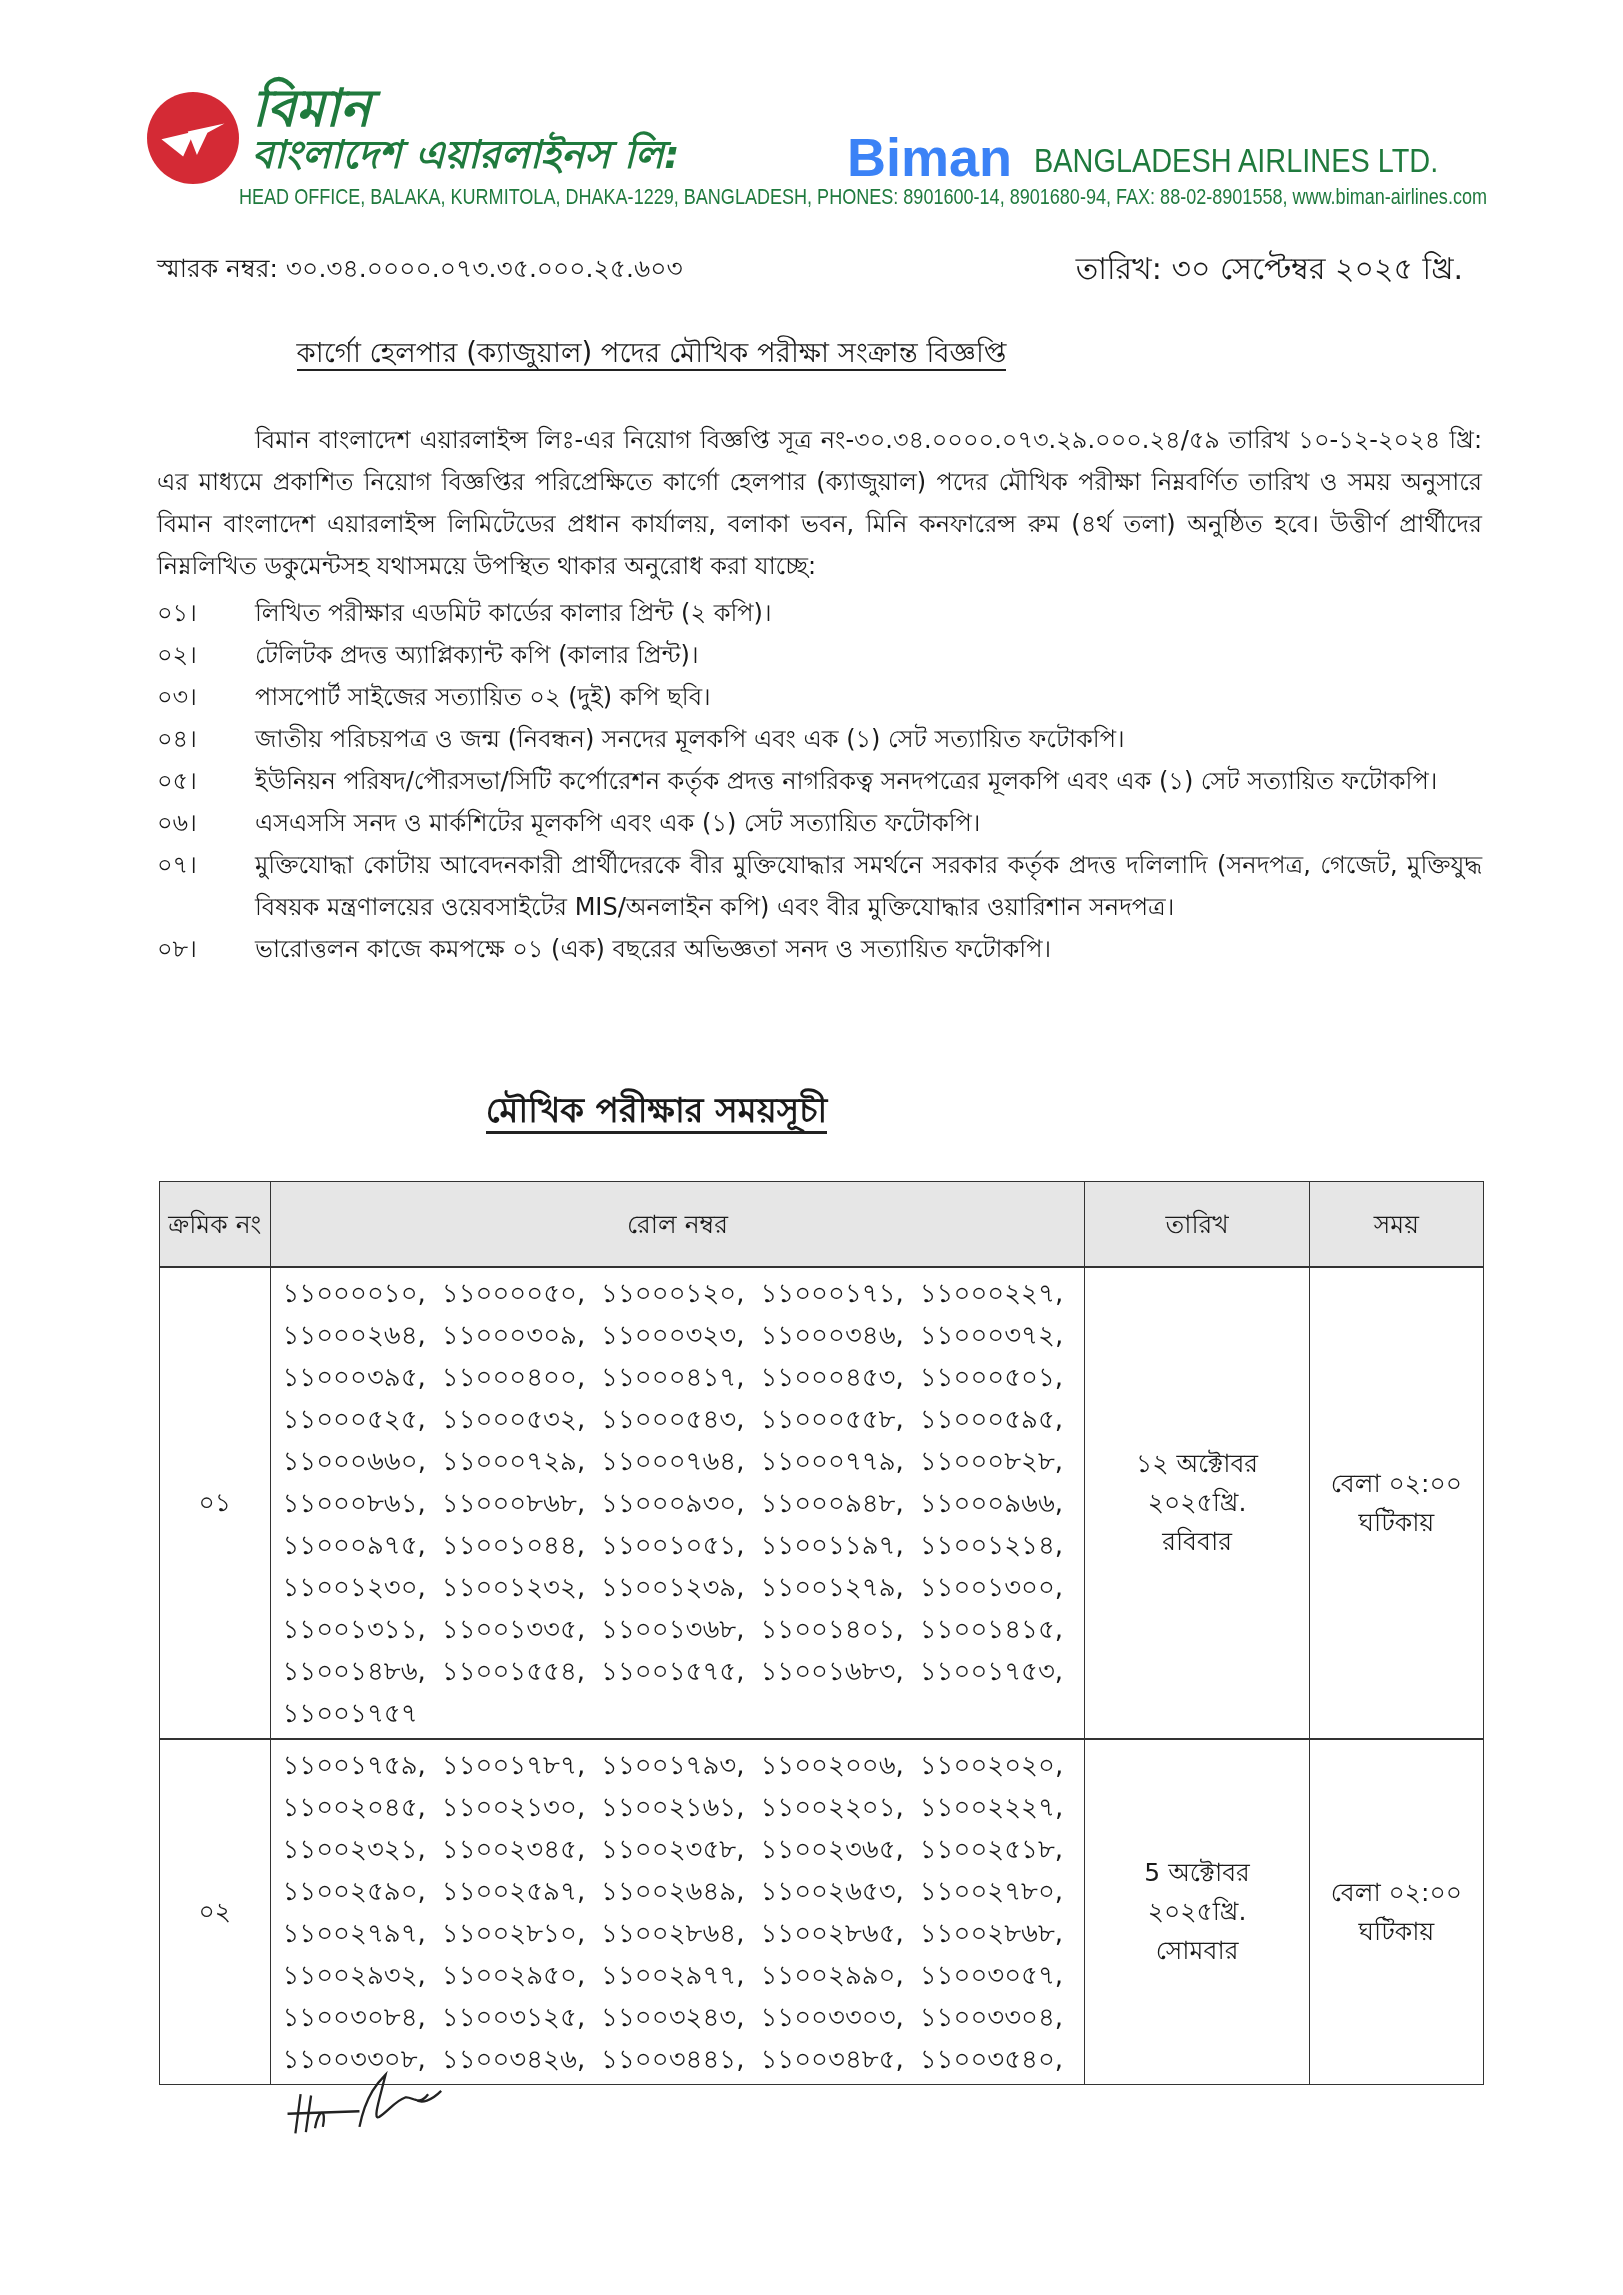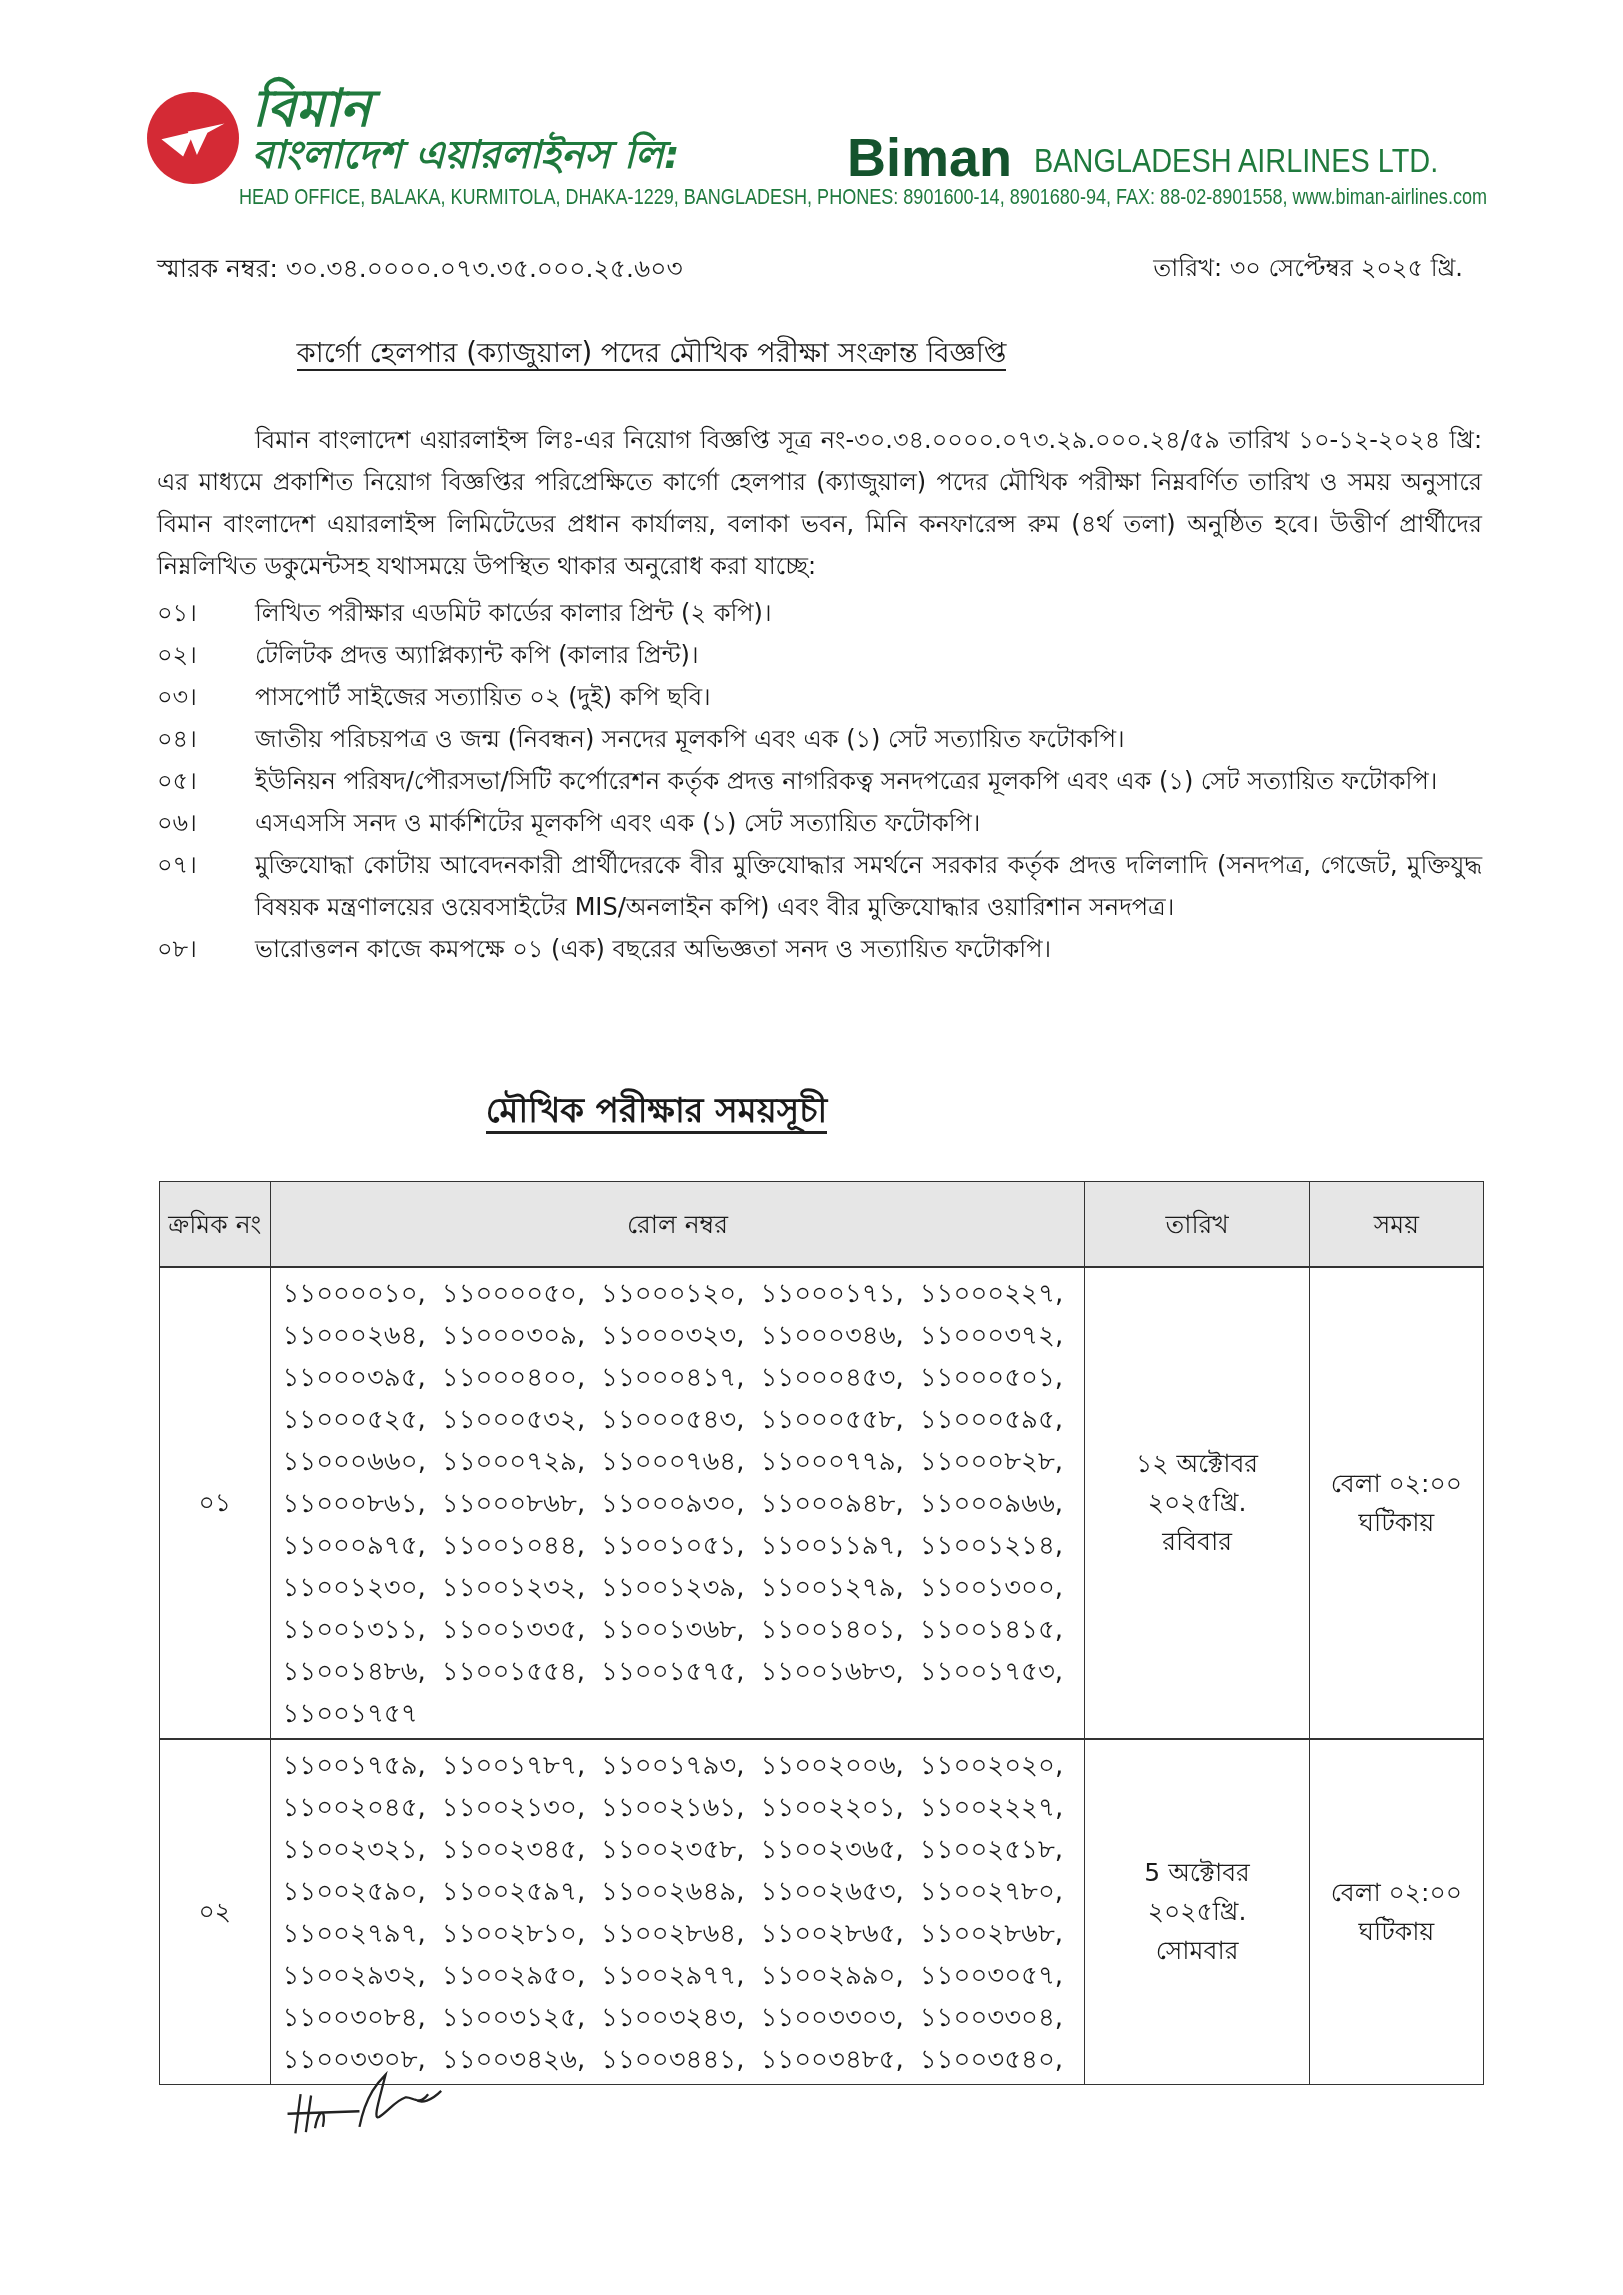--- a/index.html
+++ b/index.html
@@ -9,30 +9,30 @@
 
   
   .lh { position: absolute; left: 147px; top: 85px; width: 1348px; height: 144px; }
   .logo-circle { position: absolute; left: 0; top: 6.5px; width: 92px; height: 92px; border-radius: 50%;
                  background: #d42a35; }
   .logo-circle svg { position: absolute; left: 0; top: 0; }
   .bn-name { position: absolute; left: 105px; top: 0px; color: #1f7a3d; font-weight: bold; font-style: italic;
              font-size: 52px; line-height: 46px; }
   .bn-name2 { position: absolute; left: 105px; top: 47px; color: #1f7a3d; font-weight: bold; font-style: italic;
               font-size: 39px; line-height: 46px; white-space: nowrap; }
-  .en-biman { position: absolute; left: 700px; top: 43px; color: #14532d; font-family: "Liberation Sans", sans-serif;
+  .en-biman { position: absolute; left: 700px; top: 43px; color: #3b82f6; font-family: "Liberation Sans", sans-serif;
               font-weight: bold; font-size: 54px; line-height: 59px; }
   .en-rest { position: absolute; left: 887px; top: 56px; color: #1f7a3d; font-family: "Liberation Sans", sans-serif;
              font-size: 34px; line-height: 39px; white-space: nowrap; transform: scaleX(0.85); transform-origin: left; }
   .lh-addr { position: absolute; left: 92px; top: 99px; color: #1f7a3d; font-family: "Liberation Sans", sans-serif;
              font-size: 22px; line-height: 26px; white-space: nowrap; transform: scaleX(0.82); transform-origin: left; }
 
   
   .memo { position: absolute; left: 157px; top: 252px; font-size: 25px; line-height: 33px; }
-  .memo-date { position: absolute; right: 160px; top: 252px; font-size: 24px; line-height: 33px; }
+  .memo-date { position: absolute; right: 160px; top: 252px; font-size: 30px; line-height: 33px; }
 
   
   .title { position: absolute; left: 0; width: 1303px; top: 334px; text-align: center; }
   .title span { font-size: 27.5px; line-height: 37px; border-bottom: 2.6px solid #222; padding-bottom: 1.3px; }
 
   
   .para { position: absolute; left: 157px; width: 1325px; top: 419px; font-size: 24px; line-height: 42px;
           text-align: justify; text-indent: 98px; }
 
   

